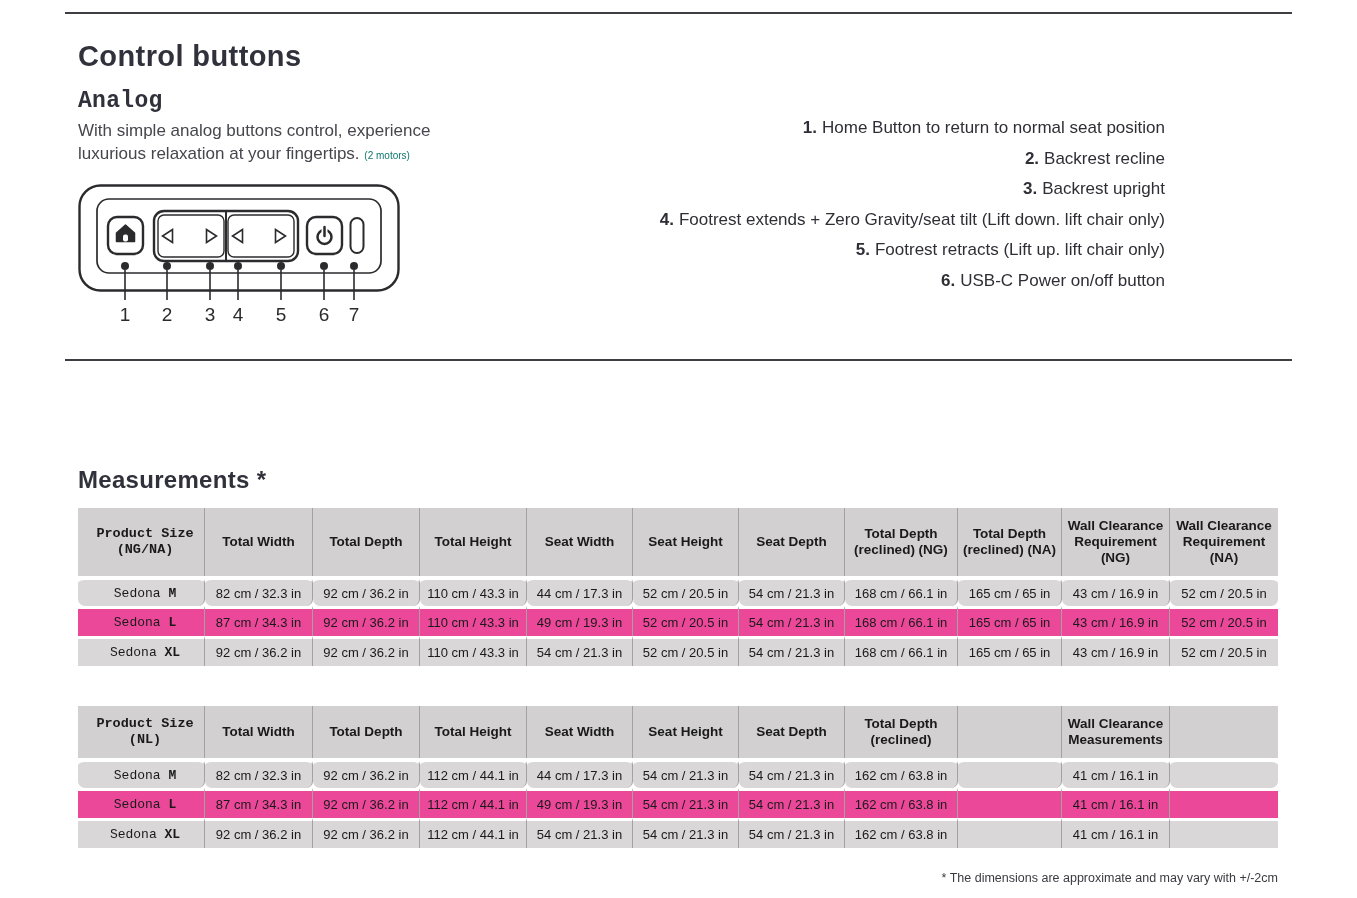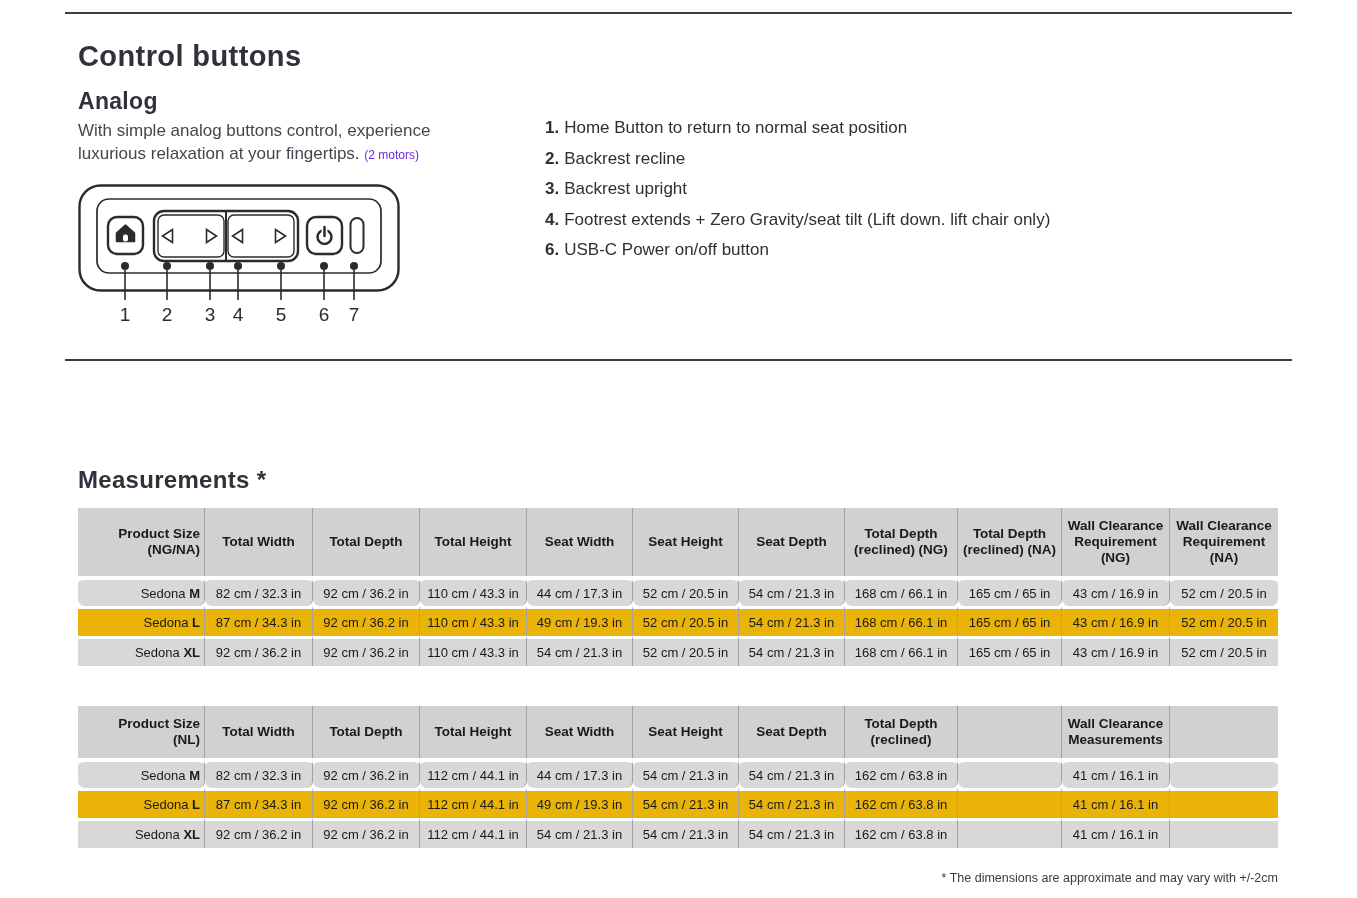--- a/index.html
+++ b/index.html
@@ -17,38 +17,39 @@
   }
   .rule.top { top: 12px; }
   .rule.mid { top: 359px; }
 
   .h1 {
     position: absolute; left: 78px; top: 40px;
     font-size: 29px; font-weight: 600; color: #31313b; letter-spacing: .4px;
   }
   .h2 {
     position: absolute; left: 78px; top: 88px;
-    font-size: 23px; font-weight: 600; color: #31313b; letter-spacing: .3px;
+    font-size: 23px; font-weight: 600; color: #31313b; letter-spacing: .3px; font-family: Liberation Mono, monospace;
   }
   .analog-desc {
     position: absolute; left: 78px; top: 119px; width: 390px;
     font-size: 17px; line-height: 23px; color: #46464e;
   }
-  .analog-desc .note { font-size: 12px; color: #6d28d9; }
+  .analog-desc .note { font-size: 10px; color: #0f766e; }
 
   .diagram { position: absolute; left: 78px; top: 183px; }
   .diagram svg text {
     font-family: "Liberation Sans", sans-serif;
     font-size: 19px; fill: #2b2b2e;
   }
 
   .legend {
     position: absolute; left: 545px; top: 119px; width: 620px;
     font-size: 17px; color: #2e2e36;
     list-style: none;
+    text-align: right;
   }
   .legend li { margin-bottom: 13.5px; line-height: 17px; }
   .legend .num { font-weight: 700; margin-right: 5px; }
 
   .h2-meas {
     position: absolute; left: 78px; top: 466px;
     font-size: 24px; font-weight: 600; color: #31313b; letter-spacing: .3px;
   }
 
   table.meas {
@@ -65,25 +66,25 @@
     padding: 2px 4px;
     overflow: hidden;
   }
   table.meas th:last-child, table.meas td:last-child { border-right: none; }
   table.meas thead th {
     background: #d2d0d0; font-weight: 700; font-size: 13.5px; line-height: 16px;
   }
   table.meas.t1 thead th { height: 68px; }
   table.meas.t2 thead th { height: 52px; }
   table.meas thead th.first, table.meas td.first {
-    text-align: right; padding-left: 12px;
+    text-align: center; padding-left: 12px; font-family: Liberation Mono, monospace;
   }
   table.meas tbody td { background: #d9d7d7; height: 30px; border-top: 3px solid #ffffff; }
   table.meas tbody tr:first-child td { border-top: 4px solid #ffffff; border-radius: 7px; }
-  table.meas tbody tr.alt td { background: #eab308; }
+  table.meas tbody tr.alt td { background: #ec4899; }
   table.meas td.first .sz { font-weight: 700; }
 
   .footnote {
     position: absolute; right: 79px; top: 871px;
     font-size: 12.5px; color: #3a3a40; margin-left: 40px;
   }
 </style>
 </head>
 <body>
 
@@ -152,20 +153,21 @@
       <text x="276" y="138">7</text>
     </g>
   </svg>
 </div>
 
 <ul class="legend">
   <li><span class="num">1.</span><span>Home Button to return to normal seat position</span></li>
   <li><span class="num">2.</span><span>Backrest recline</span></li>
   <li><span class="num">3.</span><span>Backrest upright</span></li>
   <li><span class="num">4.</span><span>Footrest extends + Zero Gravity/seat tilt (Lift down. lift chair only)</span></li>
+  <li><span class="num">5.</span><span>Footrest retracts (Lift up. lift chair only)</span></li>
   <li><span class="num">6.</span><span>USB-C Power on/off button</span></li>
 </ul>
 
 <div class="rule mid"></div>
 
 <div class="h2-meas">Measurements *</div>
 
 <table class="meas t1">
   <colgroup>
     <col style="width:127px">

